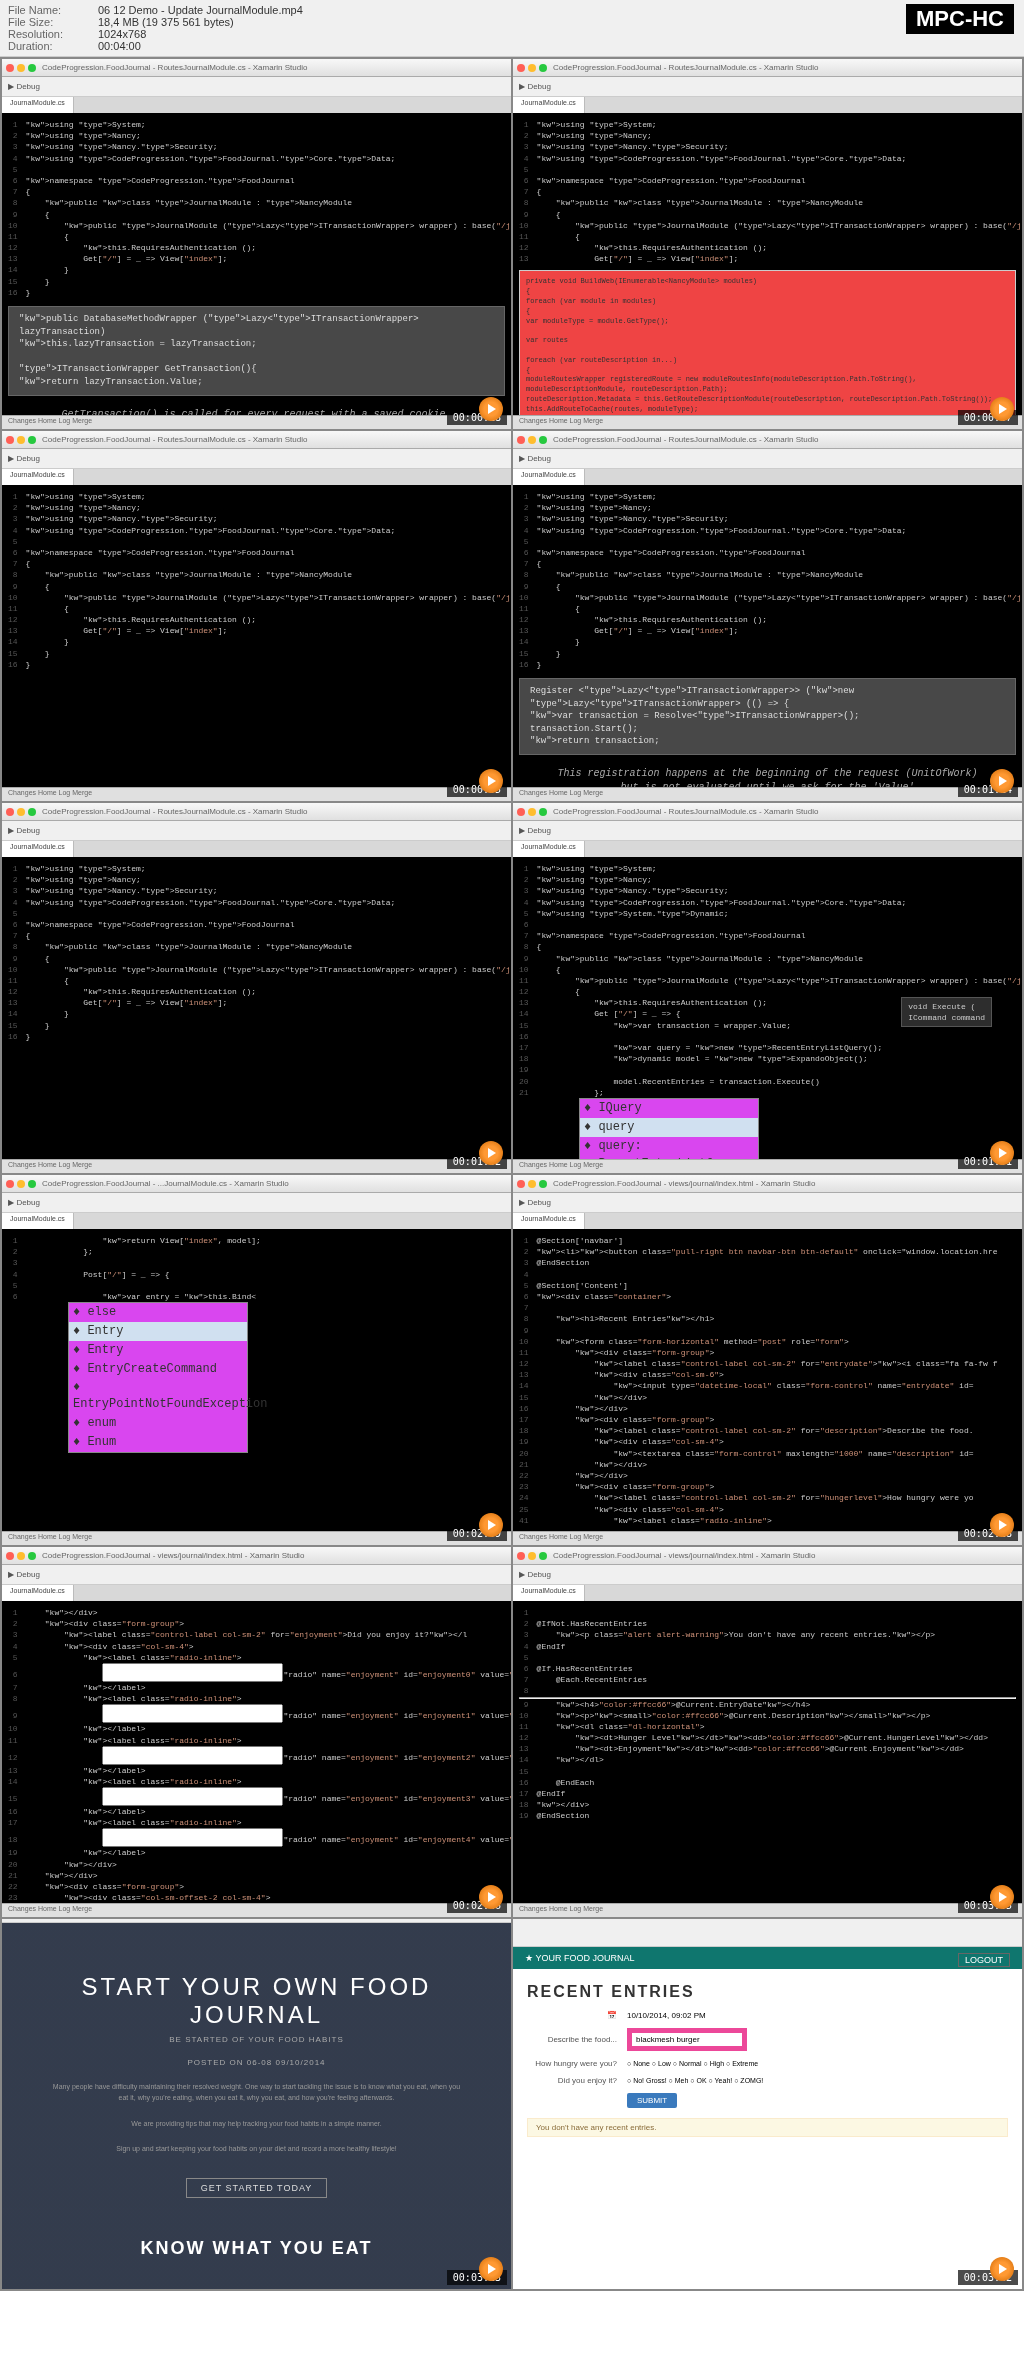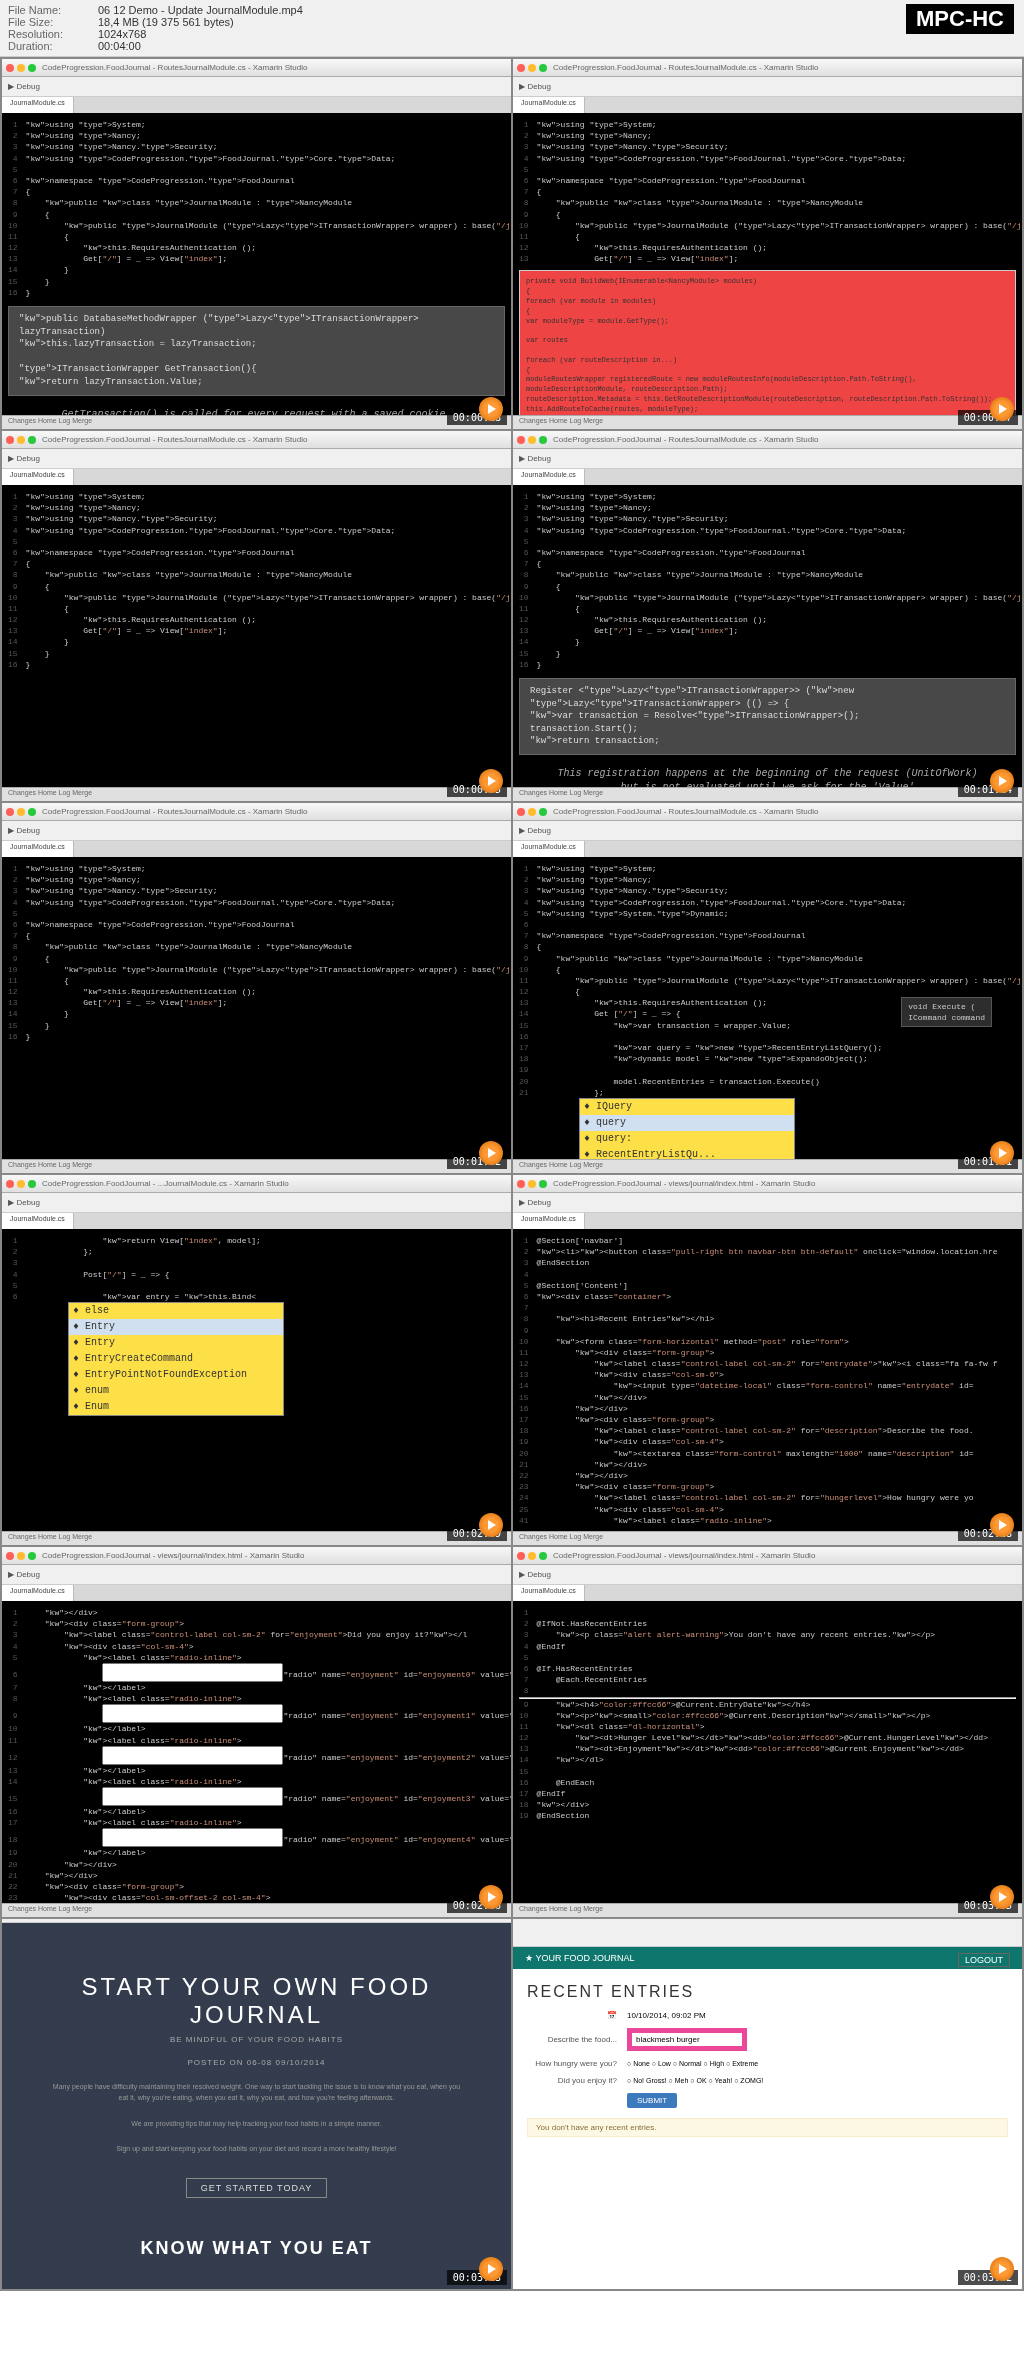--- a/index.html
+++ b/index.html
@@ -17,39 +17,39 @@
 .tr-r { background: #ff5f56; } .tr-y { background: #ffbd2e; } .tr-g { background: #27c93f; }
 .toolbar { background: #f0f0f0; height: 20px; border-bottom: 1px solid #ccc; display: flex; align-items: center; padding: 0 6px; font-size: 8px; color: #555; }
 .tab-bar { background: #d8d8d8; height: 16px; display: flex; font-size: 7px; }
 .tab { background: #fff; padding: 2px 8px; border-right: 1px solid #bbb; color: #444; }
 .code-area { background: #000; flex: 1; padding: 6px; font-family: 'Courier New', monospace; font-size: 8px; line-height: 1.4; color: #ccc; overflow: hidden; position: relative; }
 .str { color: #ce9178; }
 .line-nums { color: #555; margin-right: 8px; }
 .code-line { white-space: pre; }
 .annotation { background: rgba(80,80,80,0.9); border: 1px solid #666; padding: 6px 10px; font-size: 9px; color: #ddd; margin: 8px 0; }
 .callout { text-align: center; color: #aaa; font-size: 10px; margin-top: 12px; font-style: italic; }
-.intellisense { background: #fde047; border: 1px solid #888; font-size: 10px; color: #333; width: 216px; margin-left: 60px; }
+.intellisense { background: #d946ef; border: 1px solid #888; font-size: 12px; color: #333; width: 180px; margin-left: 60px; }
 .intellisense div { padding: 1px 4px; }
 .intellisense .sel { background: #d0e0f0; }
 .timestamp { position: absolute; bottom: 4px; right: 4px; background: rgba(0,0,0,0.7); color: #fff; font-size: 10px; padding: 2px 6px; font-family: monospace; }
 .play-btn { position: absolute; bottom: 8px; right: 8px; width: 24px; height: 24px; background: radial-gradient(circle, #ff9933 40%, #cc6600 100%); border-radius: 50%; display: flex; align-items: center; justify-content: center; }
 .play-btn::after { content: ''; border-left: 8px solid #fff; border-top: 5px solid transparent; border-bottom: 5px solid transparent; margin-left: 2px; }
 .status-bar { background: #e0e0e0; height: 14px; font-size: 7px; color: #666; padding: 1px 6px; border-top: 1px solid #aaa; }
 .white-panel { background: #ef4444; color: #333; padding: 6px; margin-top: 6px; font-size: 7px; border: 1px solid #ccc; }
 .landing { background: linear-gradient(rgba(20,30,50,0.85), rgba(20,30,50,0.85)); height: 100%; color: #fff; text-align: center; padding: 30px 20px; font-family: 'Arial Narrow', sans-serif; }
 .landing h1 { font-size: 24px; letter-spacing: 3px; margin: 20px 0 6px; font-weight: 300; }
 .landing h2 { font-size: 18px; letter-spacing: 2px; margin-top: 40px; }
 .landing .sub { font-size: 8px; letter-spacing: 1px; color: #aaa; }
 .landing .body-txt { font-size: 7px; color: #999; margin: 14px 30px; line-height: 1.6; }
 .landing .cta { display: inline-block; border: 1px solid #888; padding: 4px 14px; font-size: 9px; letter-spacing: 1px; margin-top: 10px; color: #ddd; }
 .browser-chrome { background: #f0f0f0; height: 28px; border-bottom: 1px solid #ccc; }
 .form-page { background: #fff; flex: 1; padding: 0; }
 .form-header { background: #0f766e; color: #fff; padding: 6px 12px; font-size: 9px; }
 .form-body { padding: 14px; }
-.form-body h2 { font-size: 16px; letter-spacing: 2px; color: #333; margin-bottom: 10px; font-weight: 400; }
+.form-body h2 { font-size: 16px; letter-spacing: 2px; color: #333; margin-bottom: 10px; font-weight: 700; }
 .form-row { display: flex; align-items: center; margin: 8px 0; font-size: 8px; }
 .form-row label { width: 100px; text-align: right; padding-right: 10px; color: #555; }
 .form-row input[type=text] { border: 5px solid #ec4899; padding: 2px 4px; font-size: 8px; width: 120px; }
 .form-row .radios { font-size: 7px; }
 .btn-sm { background: #3a7abd; color: #fff; border: none; padding: 3px 10px; font-size: 8px; border-radius: 2px; }
 .alert-warn { background: #fcf8e3; border: 1px solid #faebcc; color: #8a6d3b; padding: 4px 8px; font-size: 8px; margin-top: 10px; }
 </style>
 </head>
 <body>
 
@@ -495,21 +495,21 @@
         <div class="status-bar">Changes  Home  Log  Merge</div>
       </div>
       <div class="timestamp">00:03:05</div>
       <div class="play-btn"></div>
     </div>
     <div class="thumb">
       <div class="thumb-window">
       <div class="browser-chrome"></div>
       <div class="landing">
         <h1>START YOUR OWN FOOD JOURNAL</h1>
-        <div class="sub">BE MINDFUL OF YOUR FOOD HABITS</div>
+        <div class="sub">BE STARTED OF YOUR FOOD HABITS</div>
         <div class="sub" style="margin-top:14px">POSTED ON 06-08 09/10/2014</div>
         <div class="body-txt">Many people have difficulty maintaining their resolved weight. One way to start tackling the issue is to know what you eat, when you eat it, why you're eating, when you eat it, why you eat, and how you're feeling afterwards.</div>
         <div class="body-txt">We are providing tips that may help tracking your food habits in a simple manner.</div>
         <div class="body-txt">Sign up and start keeping your food habits on your diet and record a more healthy lifestyle!</div>
         <div class="cta">GET STARTED TODAY</div>
         <h2>KNOW WHAT YOU EAT</h2>
       </div>
       </div>
       <div class="timestamp">00:03:23</div>
       <div class="play-btn"></div>

